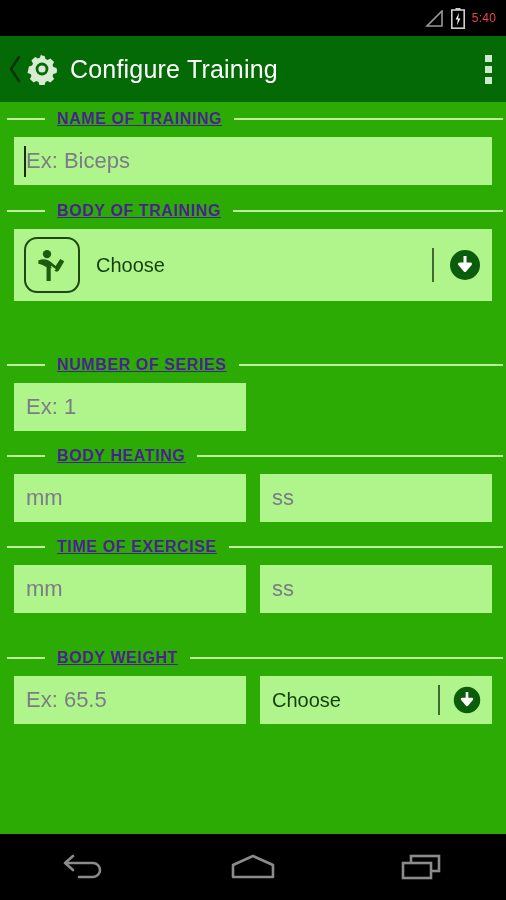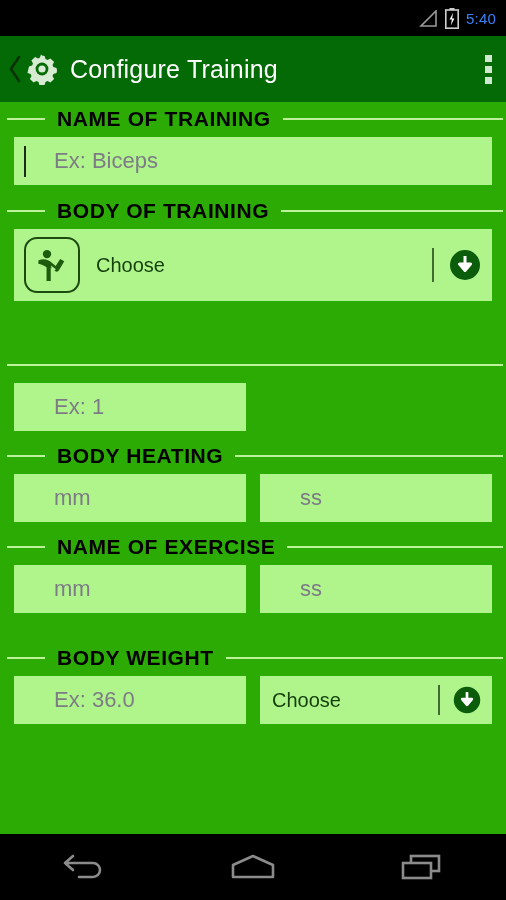--- a/index.html
+++ b/index.html
@@ -11,21 +11,21 @@
   }
   #screen { position:relative; width:506px; height:900px; background:#2bab04; }
 
   
   .statusbar {
     height:36px; background:#000; display:flex; align-items:center;
     justify-content:flex-end; padding-right:10px; gap:7px;
   }
   .sb-signal { width:20px; height:17px; display:block; }
   .sb-batt   { width:14px; height:21px; display:block; }
-  .sb-time   { color:#3b82f6; font-size:15px; letter-spacing:.2px; line-height:1; }
+  .sb-time   { color:#ef4444; font-size:12px; letter-spacing:.2px; line-height:1; }
 
   
   .actionbar {
     height:66px; background:#046a06; display:flex; align-items:center;
     padding-left:6px; padding-right:14px;
   }
   .ab-back { width:18px; height:30px; flex:none; margin-right:2px; }
   .ab-gear { width:32px; height:32px; flex:none; margin-right:12px; }
   .ab-title { color:#fff; font-size:25px; font-weight:400; flex:1;
               white-space:nowrap; letter-spacing:.2px; }
@@ -36,32 +36,32 @@
   .content { position:relative; background:#2bab04; height:798px; overflow:hidden; }
 
   .fieldset { position:absolute; left:0; right:0; }
 
   .legend {
     display:flex; align-items:center; height:22px;
     padding-left:0; gap:0;
   }
   .legend .rule-l { width:38px; height:2px; background:#bdf29a; flex:none; margin-left:7px; }
   .legend .lbl {
-    color:#000000; font-size:21px; font-weight:bold; letter-spacing:.6px;
-    padding:0 12px; white-space:nowrap;
+    color:#4c1d95; font-size:16px; font-weight:bold; letter-spacing:.6px;
+    padding:0 12px; white-space:nowrap;text-decoration:underline;
   }
   .legend .rule-r { height:2px; background:#bdf29a; flex:1; margin-right:3px; }
 
   .row { display:flex; gap:14px; padding:0 14px; margin-top:7px; }
 
   .field {
     background:#b0f58c; height:48px; display:flex; align-items:center;
     padding:0 12px; position:relative;
   }
-  .field .ph { color:#7d7b86; font-size:22px; line-height:1;margin-left:28px; }
+  .field .ph { color:#7d7b86; font-size:22px; line-height:1; }
   .caret {
     position:absolute; left:10px; top:9px; width:2px; height:31px; background:#1b2b18;
   }
 
   .w-full { flex:1; }
   .w-half { width:232px; flex:none; }
   .w-series { width:232px; flex:none; }
 
   
   .picker { height:72px; align-items:center; padding:0 10px 0 10px; }
@@ -172,20 +172,21 @@
               <path d="M17 8 L17 20 M11.5 16 L17 22.5 L22.5 16 Z" fill="#fff" stroke="#fff" stroke-width="3" stroke-linejoin="round"></path>
             </svg>
           </span>
         </div>
       </div>
     </div>
 
     <div class="fieldset" style="top:252px;">
       <div class="legend">
         <span class="rule-l"></span>
+        <span class="lbl">NUMBER OF SERIES</span>
         <span class="rule-r"></span>
       </div>
       <div class="row">
         <div class="field w-series">
           <span class="ph">Ex: 1</span>
         </div>
       </div>
     </div>
 
     <div class="fieldset" style="top:343px;">
@@ -200,42 +201,42 @@
         </div>
         <div class="field w-half">
           <span class="ph">ss</span>
         </div>
       </div>
     </div>
 
     <div class="fieldset" style="top:434px;">
       <div class="legend">
         <span class="rule-l"></span>
-        <span class="lbl">NAME OF EXERCISE</span>
+        <span class="lbl">TIME OF EXERCISE</span>
         <span class="rule-r"></span>
       </div>
       <div class="row">
         <div class="field w-half">
           <span class="ph">mm</span>
         </div>
         <div class="field w-half">
           <span class="ph">ss</span>
         </div>
       </div>
     </div>
 
     <div class="fieldset" style="top:545px;">
       <div class="legend">
         <span class="rule-l"></span>
         <span class="lbl">BODY WEIGHT</span>
         <span class="rule-r"></span>
       </div>
       <div class="row">
         <div class="field w-half">
-          <span class="ph">Ex: 36.0</span>
+          <span class="ph">Ex: 65.5</span>
         </div>
         <div class="field w-half" style="padding-right:10px;">
           <span class="sel-text">Choose</span>
           <span class="sel-div"></span>
           <span class="sel-arrow">
             <svg viewBox="0 0 34 34" width="30" height="30">
               <circle cx="17" cy="17" r="15" fill="#0b5c0b"></circle>
               <path d="M17 8 L17 20 M11.5 16 L17 22.5 L22.5 16 Z" fill="#fff" stroke="#fff" stroke-width="3" stroke-linejoin="round"></path>
             </svg>
           </span>

